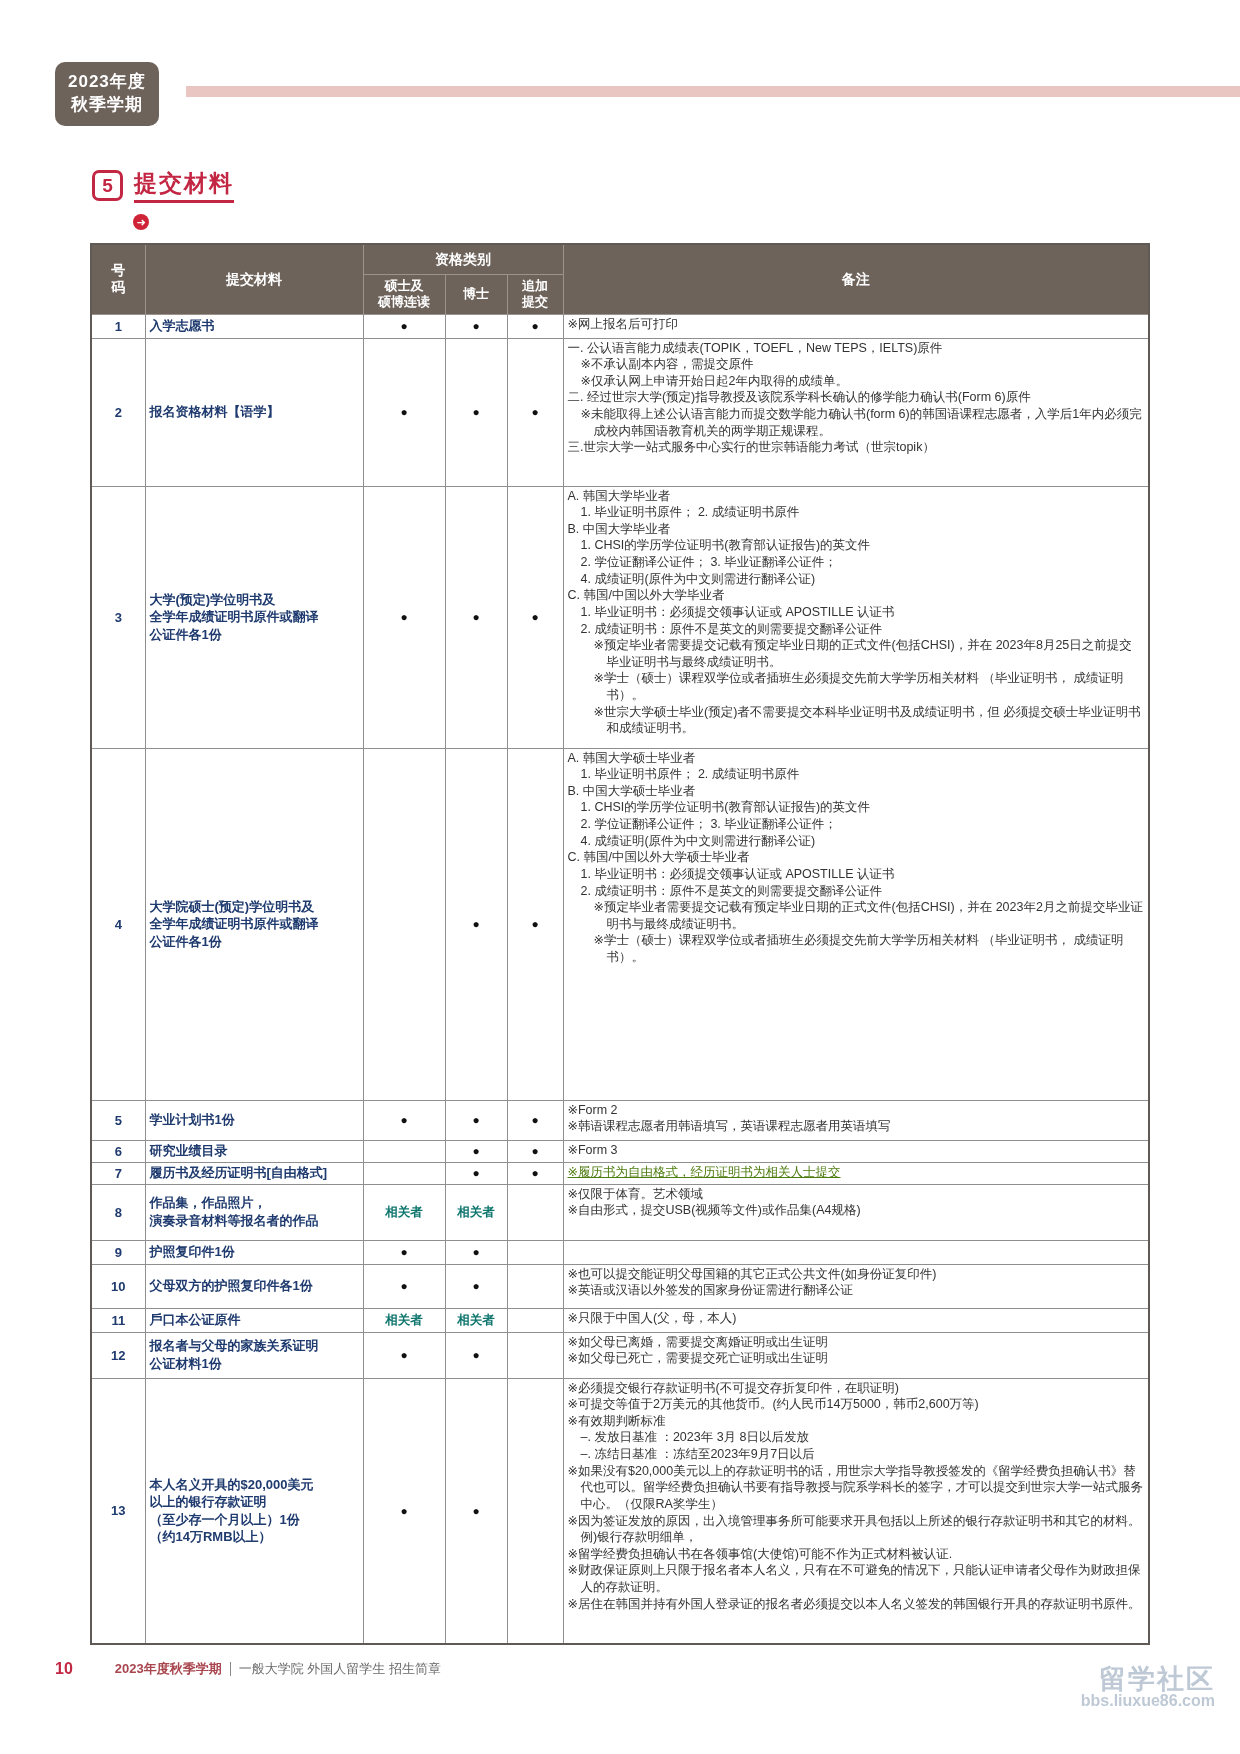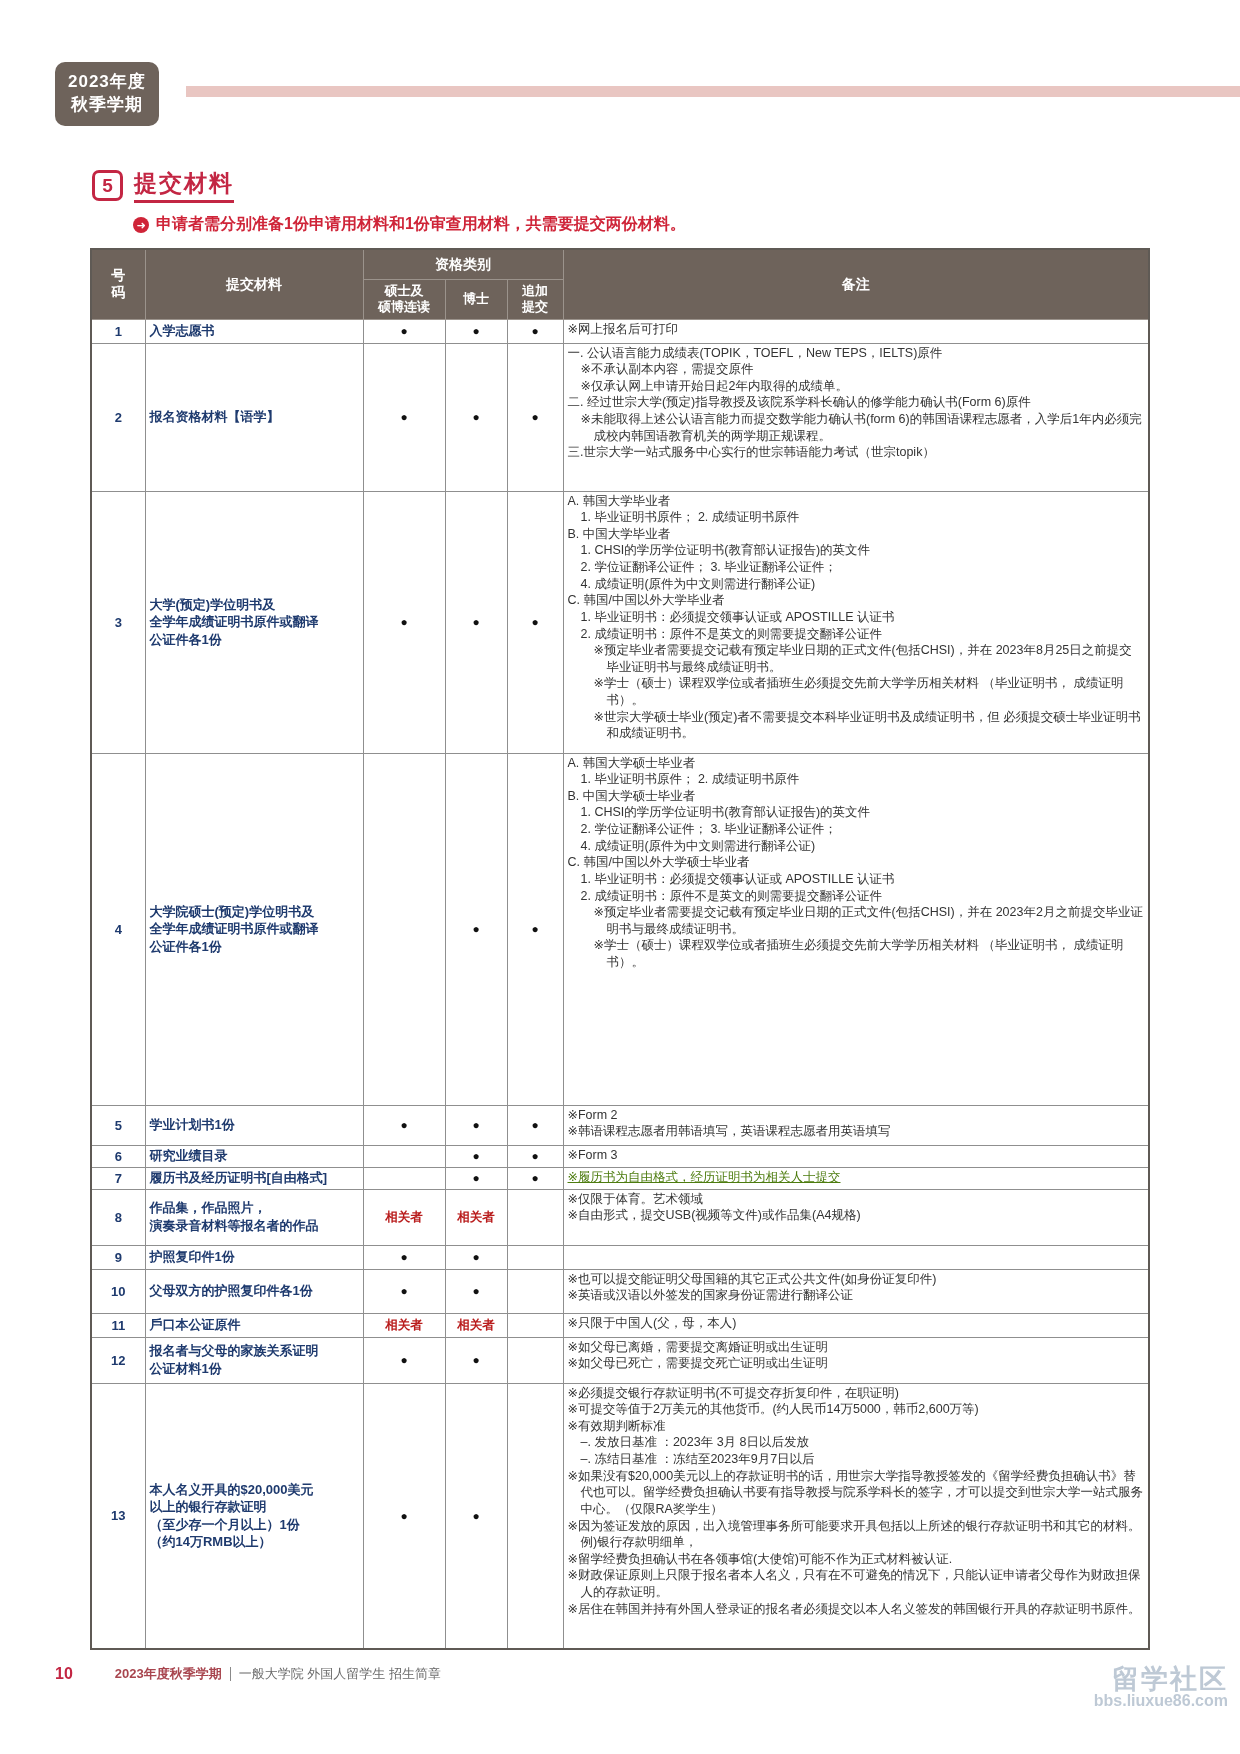--- a/index.html
+++ b/index.html
@@ -29,41 +29,41 @@
   table.doc{margin:13px 0 0 90px;width:1058px;border-collapse:collapse;table-layout:fixed;
             font-size:12.5px;border:2px solid #5f5a55;}
   table.doc th{background:#6e635b;color:#fff;font-weight:bold;border:1px solid #9b938c;
                white-space:pre-line;line-height:1.25;font-size:14px;padding:2px;}
   table.doc th.sub{font-size:13px;}
   table.doc td{border:1px solid #8f8f8f;padding:1px 4px;}
   tr.hgroup{height:30px;} tr.hsub{height:40px;}
   td.no{text-align:center;color:#1e3a6e;font-weight:bold;font-size:13px;}
   td.mat{text-align:left;color:#1e3a6e;font-weight:bold;font-size:13px;line-height:1.35;}
   td.q{text-align:center;color:#111;font-size:12px;}
-  td.q .rel{color:#b91c1c;font-weight:bold;font-size:12.5px;}
+  td.q .rel{color:#0f766e;font-weight:bold;font-size:12.5px;}
   td.rem{vertical-align:top;color:#333;line-height:1.33;padding:3px 6px 2px 8px;}
   .rl{padding-left:13px;text-indent:-13px;}
   .rl.i1{padding-left:26px;}
   .rl.i2{padding-left:39px;}
   .rl.red{color:#4d7c0f;text-decoration:underline;}
   tr[data-row="1"]{height:24px} tr[data-row="2"]{height:148px} tr[data-row="3"]{height:262px}
   tr[data-row="4"]{height:352px} tr[data-row="5"]{height:40px} tr[data-row="6"]{height:22px}
   tr[data-row="7"]{height:22px} tr[data-row="8"]{height:56px} tr[data-row="9"]{height:24px}
   tr[data-row="10"]{height:44px} tr[data-row="11"]{height:24px} tr[data-row="12"]{height:46px}
   tr[data-row="13"]{height:266px}
 
   
   .footer{margin:15px 0 0 55px;display:flex;align-items:center;font-size:13px;gap:0;}
   .pg{color:#c32643;font-weight:bold;font-size:16px;margin-right:42px;}
   .sem{color:#a8454e;font-weight:bold;}
   .fdiv{display:inline-block;width:1px;height:14px;background:#8a8a8a;margin:0 8px;}
   .frest{color:#6a6a6a;}
 
   
-  .wm{position:absolute;right:12px;bottom:2px;text-align:right;color:#aebccb;opacity:.8;line-height:1.05;}
+  .wm{position:absolute;right:25px;bottom:2px;text-align:right;color:#aebccb;opacity:.8;line-height:1.05;}
   .wm .l1{font-size:27px;font-weight:bold;letter-spacing:2px;}
   .wm .l2{font-size:16px;font-weight:bold;}
 </style>
 </head>
 <body>
 
 <div class="page">
 
   <div class="badge">2023年度
 秋季学期</div>
@@ -71,21 +71,20 @@
 
   <div class="content">
 
     <div class="sec-head">
       <span class="sec-num">5</span>
       <span class="sec-title">提交材料</span>
     </div>
 
     <div class="lead">
       <span class="lead-ico">➜</span>
-      <span>申请者需分别准备1份申请用材料和1份审查用材料，共需要提交两份材料。</span>
     </div>
 
     <ul class="bullets">
     </ul>
 
     <table class="doc">
       <colgroup>
         <col style="width:54px">
           <col style="width:218px">
           <col style="width:82px">

